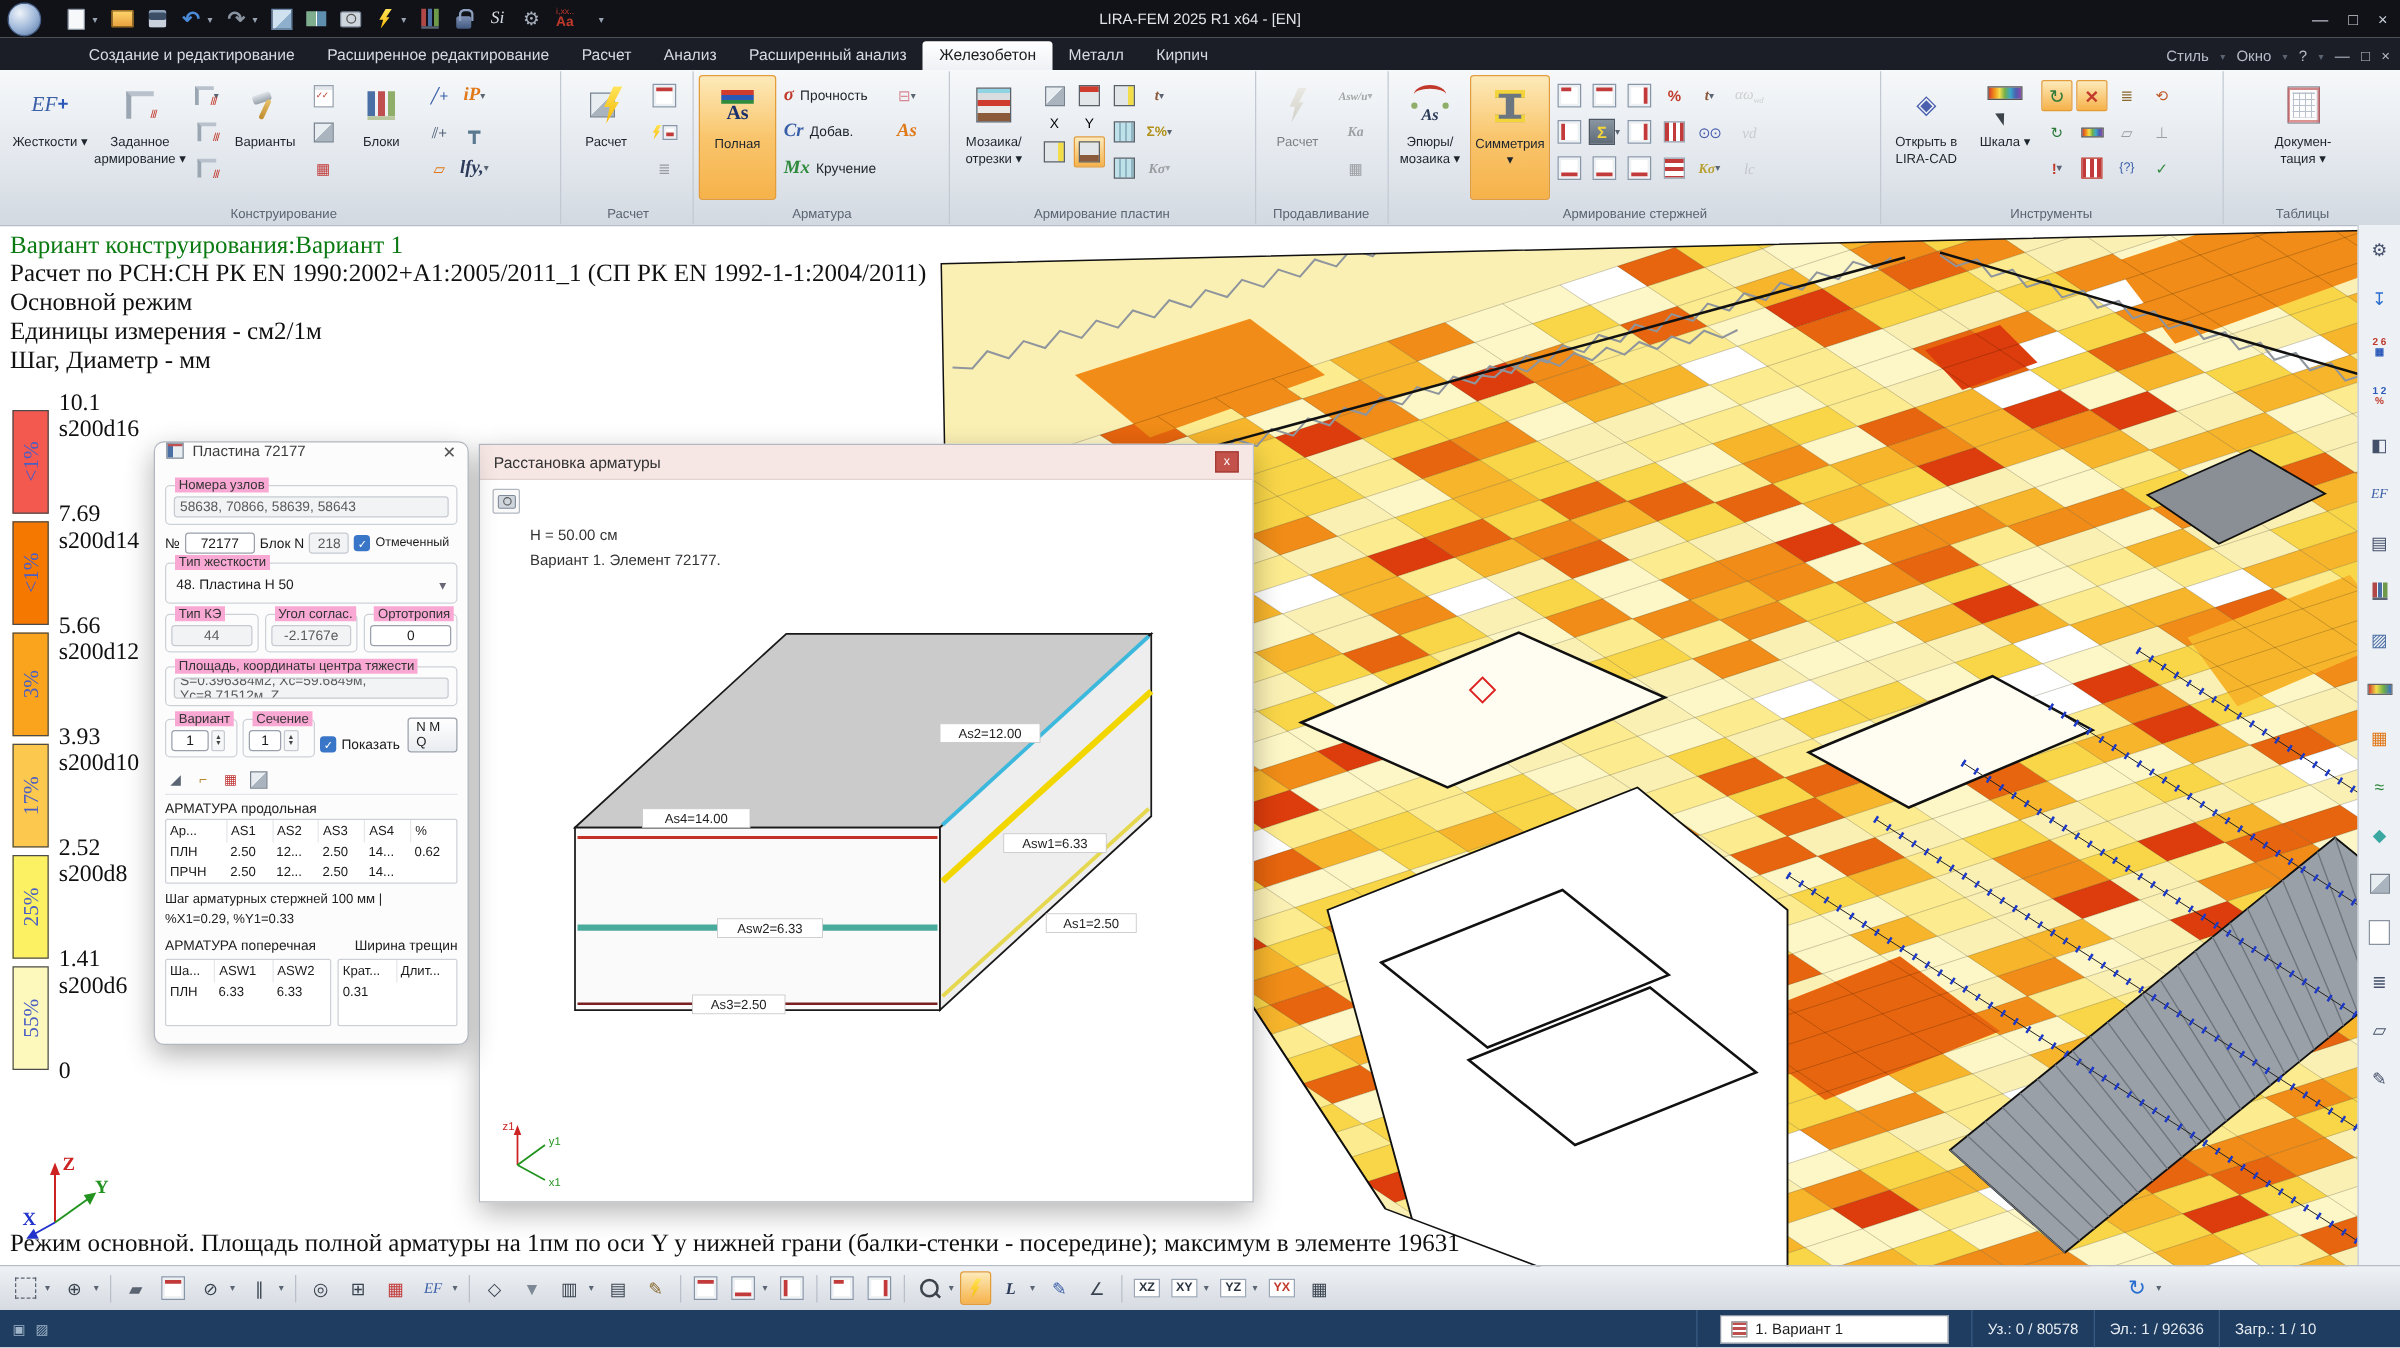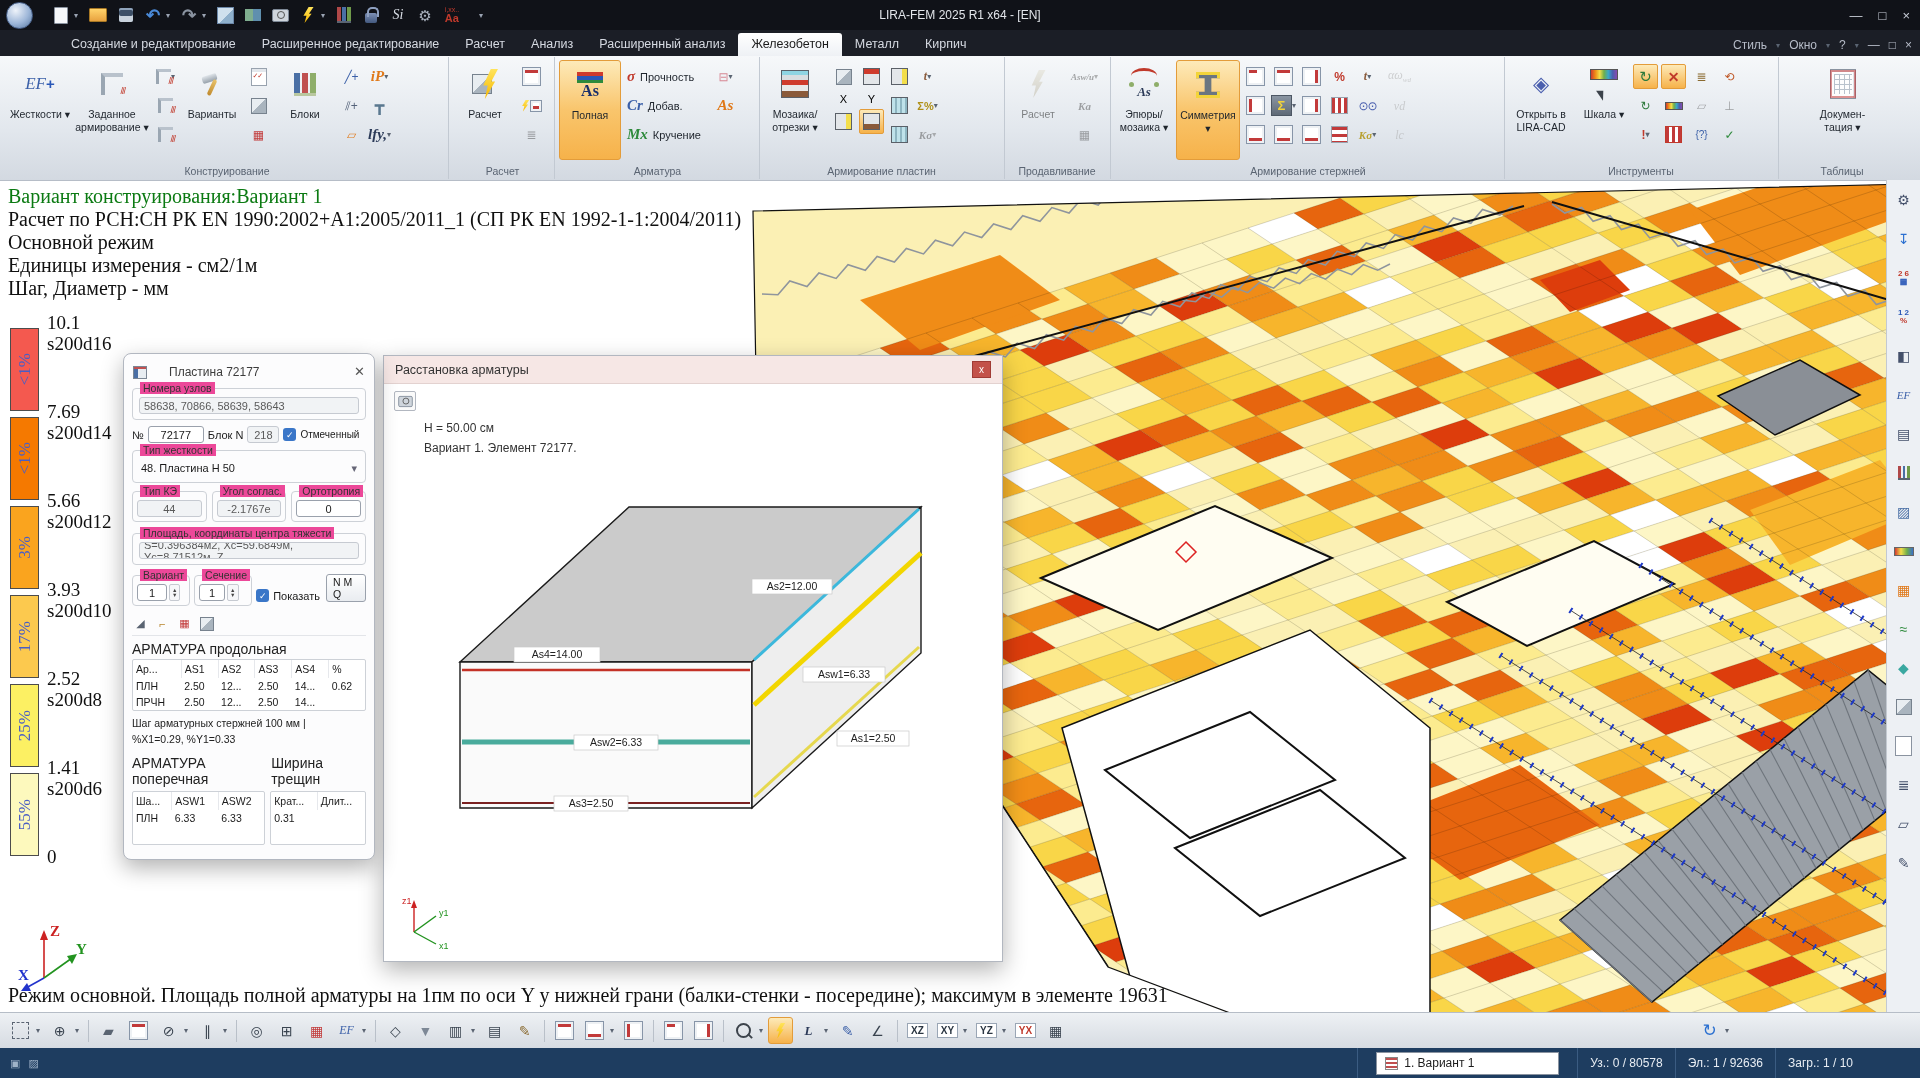--- a/index.html
+++ b/index.html
@@ -105,39 +105,39 @@
   .info-block .ln1{color:#0b7a12}
   .legend{position:absolute;top:125px;left:10px;font-family:"Liberation Serif",serif}
   .lg-block{position:absolute;left:0;width:29px;height:83px;border:1px solid #4c4c4c;box-sizing:border-box;display:flex;align-items:center;justify-content:center}
   .lg-pct{writing-mode:vertical-rl;transform:rotate(180deg);font-size:17px;color:#4a5ec5;white-space:nowrap}
   .lg-val,.lg-sub{position:absolute;left:37px;font-size:19px;color:#101010;white-space:nowrap;line-height:1}
   .mode-line{position:absolute;top:804px;left:8px;font-family:"Liberation Serif",serif;font-size:20px;color:#101010;white-space:nowrap}
   .axis-main{position:absolute;left:16px;top:742px}
   
   .dlg1{position:absolute;left:123px;top:353px;width:250px;background:#fcfcfd;border:1px solid #b2b7c0;border-radius:8px;
         box-shadow:0 8px 22px rgba(0,0,0,.3);font-size:11px;color:#1a1a1a;z-index:60}
-  .d1-title{height:25px;display:flex;align-items:flex-end;gap:22px;padding:0 9px;color:#3c3c3c;font-size:12px}
+  .d1-title{height:25px;display:flex;align-items:flex-start;gap:7px;padding:0 9px;color:#3c3c3c;font-size:12px}
   .d1-ico{width:12px;height:11px;background:linear-gradient(90deg,#4a6fa5 35%,#e8edf2 35%);border:1px solid #7b8694;box-shadow:inset 0 2px 0 #c05050}
   .d1-close{margin-left:auto;font-size:13px;color:#555}
   .d1-body{padding:2px 8px 9px}
   .fs{position:relative;border:1px solid #cdd1d7;border-radius:4px;margin:7px 0 4px;padding:8px 6px 5px}
-  .fs>.lg{position:absolute;top:-7px;left:7px;background:#ec4899;padding:0 3px;font-size:10.5px;color:#333;white-space:nowrap}
+  .fs>.lg{position:absolute;top:-7px;left:7px;background:#f9a8d4;padding:0 3px;font-size:10.5px;color:#333;white-space:nowrap}
   .inp{border:1px solid #9aa1ac;border-radius:3px;background:#fff;height:17px;display:flex;align-items:center;padding:0 4px;font-size:11px;box-sizing:border-box}
   .inp.ro{background:#f1f3f5;color:#5a5a5a;border-color:#c6cad1}
   .row{display:flex;align-items:center;gap:4px;margin:6px 0}
   .cb{width:13px;height:13px;background:#3a76c8;border-radius:3px;color:#fff;font-size:9px;display:flex;align-items:center;justify-content:center;flex:none}
   .combo{display:flex;align-items:center;height:18px;font-size:11px;padding:0 2px}
   .combo .chev{margin-left:auto;color:#667}
   .row3{display:flex;gap:5px}
   .row3 .fs{flex:1;margin:4px 0;padding:8px 4px 4px;text-align:center}
   .spin{display:inline-flex;flex-direction:column;justify-content:center;border:1px solid #c6cad1;border-radius:2px;font-size:5.5px;line-height:5px;color:#444;padding:1px 2px;background:#f6f7f9}
   .nmq{border:1px solid #9aa1ac;border-radius:3px;background:linear-gradient(#fff,#e9ecf0);padding:1px 6px;font-size:10.5px}
   .iconrow{display:flex;align-items:center;gap:5px;margin:3px 0 5px;border-bottom:1px solid #e3e5e9;padding-bottom:4px}
   .d1i{width:17px;height:15px;display:flex;align-items:center;justify-content:center;font-size:11px}
-  .sect{font-size:14px;color:#222;margin:3px 0 2px}
+  .sect{font-size:11px;color:#222;margin:3px 0 2px}
   .twrap{border:1px solid #cdd1d7;border-radius:2px;margin-bottom:5px;background:#fff}
   table.t{width:100%;border-collapse:collapse;font-size:10.5px}
   .t th{font-weight:normal;text-align:left;padding:3px 3px;border-right:1px solid #e6e8ec;color:#1c1c1c;white-space:nowrap}
   .t td{padding:2px 3px;white-space:nowrap}
   .note{font-size:10.5px;color:#222;line-height:1.5;margin:2px 0 4px}
   .secrow{display:flex;justify-content:space-between;margin:2px 0}
   .btrow{display:flex;gap:5px}
   
   .dlg2{position:absolute;left:383px;top:355px;width:618px;height:605px;background:#fff;border:1px solid #b2b7c0;
         box-shadow:0 8px 22px rgba(0,0,0,.3);z-index:59}

